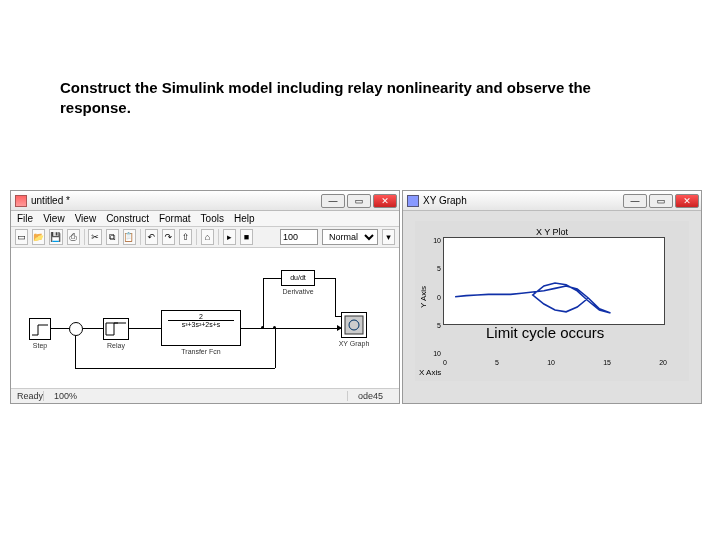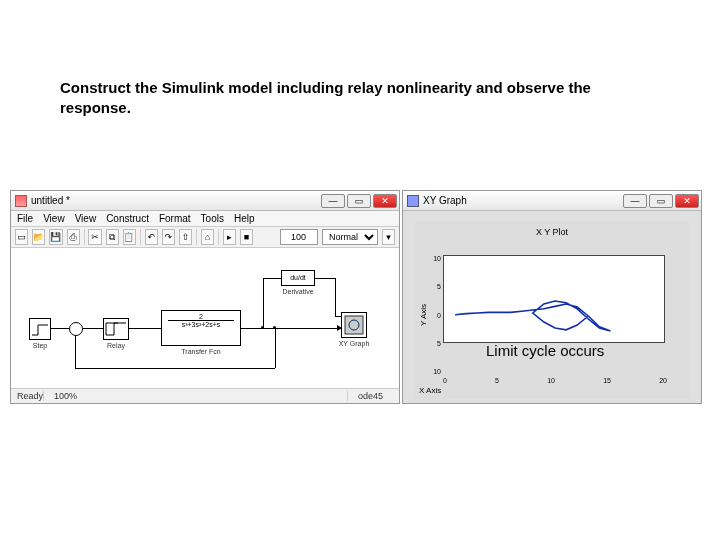--- a/index.html
+++ b/index.html
@@ -85,21 +85,21 @@
     background: #fafafa;
     display: flex; align-items: center; justify-content: center;
     font-size: 9px;
   }
   .tsep { width: 1px; height: 16px; background: #ccc; }
   .tinput {
     width: 38px; height: 16px;
     border: 1px solid #999;
     background: #fff;
     font-size: 9px;
-    padding: 0 10px;
+    padding: 0 2px;
     margin-left: 23px;
   }
   .tselect {
     width: 60px; height: 16px;
     border: 1px solid #999;
     background: #fff;
     font-size: 9px;
     padding: 0 2px;
   }
   .canvas {
@@ -151,21 +151,21 @@
     display:flex; align-items:center; justify-content:space-between;
     height:20px; padding:0 2px 0 4px;
     background: linear-gradient(#fff,#e6e6e6);
     border-bottom:1px solid #bbb; font-size:10px;
   }
   .plot-area {
     margin: 10px 12px 4px 12px;
     background:#ddd;
     padding: 6px 4px 4px 4px;
   }
-  .plot-title { text-align:center; font-size:9px; margin-bottom:18px;}
+  .plot-title { text-align:center; font-size:9px; margin-bottom:0;}
   .axes-wrap { display:flex; }
   .ylab { writing-mode: vertical-rl; transform: rotate(180deg);
           font-size:8px; text-align:center; width:10px; }
   .ticks-col { display:flex; flex-direction:column; justify-content:space-between;
                font-size:7px; text-align:right; padding-right:2px; height:120px; width:14px; }
   .plot-box {
     width: 222px; height: 88px;
     background:#fff; border:1px solid #444;
     position:relative;
   }

